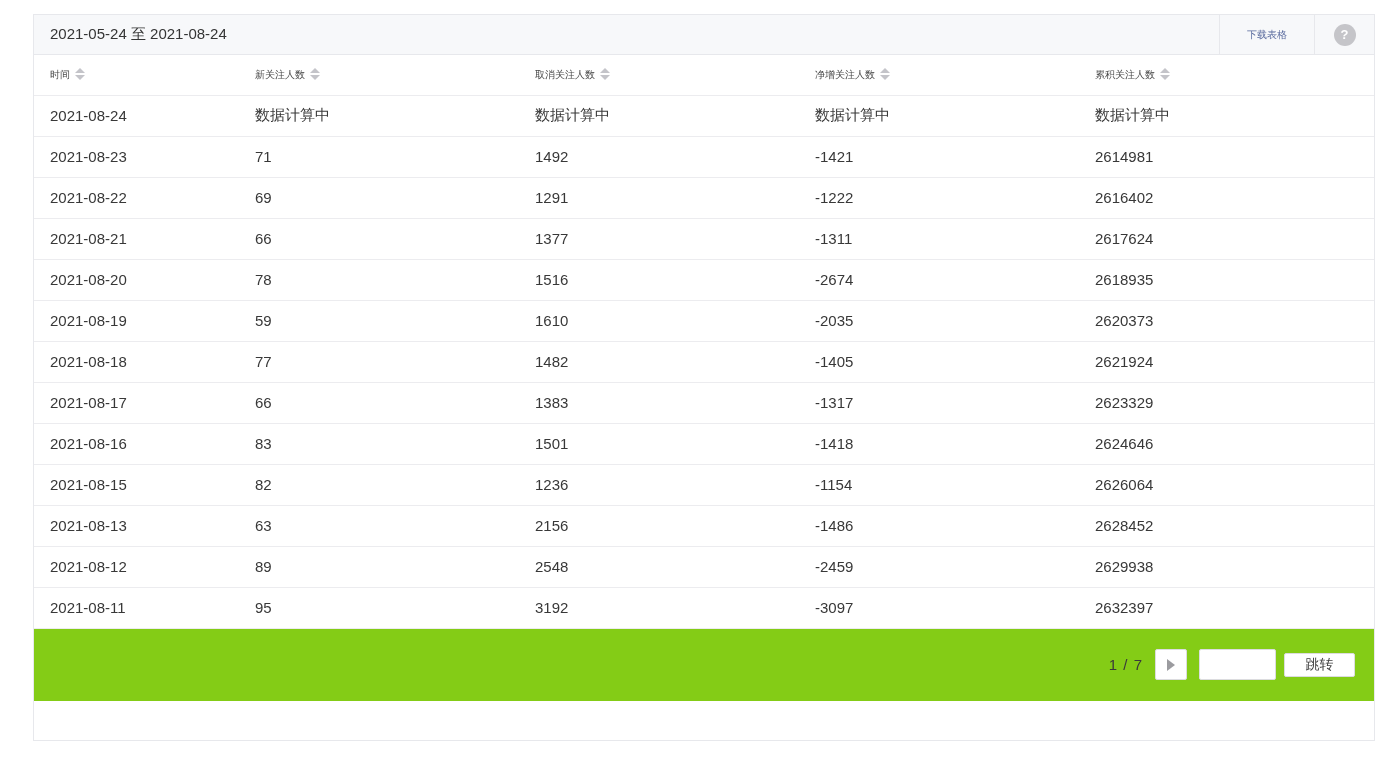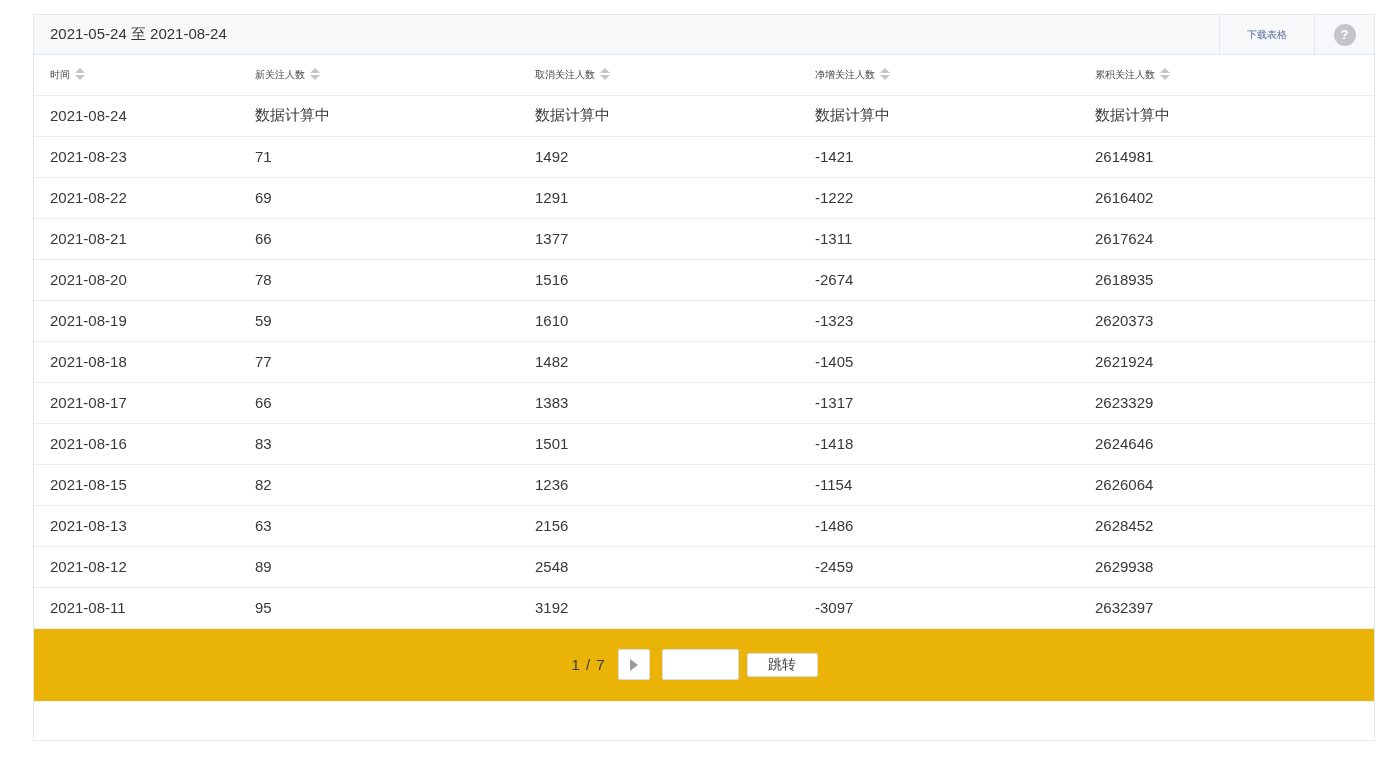--- a/index.html
+++ b/index.html
@@ -92,23 +92,23 @@
     width: 0; height: 0;
     border-left: 5px solid transparent;
     border-right: 5px solid transparent;
     border-top: 5px solid #c4c4c9;
   }
   
   .footer {
     height: 72px;
     display: flex;
     align-items: center;
-    justify-content: center;
+    justify-content: flex-end;
     padding-right: 19px;
-    background: #eab308;
+    background: #84cc16;
   }
   .page-indicator {
     font-size: 15px;
     color: #3a3a3a;
     margin-right: 12px;
     letter-spacing: 1px;
   }
   .next-btn {
     width: 32px; height: 31px;
     border: 1px solid #dcdcdf;
@@ -233,21 +233,21 @@
       <td class="al">2021-08-20</td>
       <td class="ar">78</td>
       <td class="ar">1516</td>
       <td class="ar">-2674</td>
       <td class="ar">2618935</td>
     </tr>
         <tr>
       <td class="al">2021-08-19</td>
       <td class="ar">59</td>
       <td class="ar">1610</td>
-      <td class="ar">-1323</td>
+      <td class="ar">-2035</td>
       <td class="ar">2620373</td>
     </tr>
         <tr>
       <td class="al">2021-08-18</td>
       <td class="ar">77</td>
       <td class="ar">1482</td>
       <td class="ar">-1405</td>
       <td class="ar">2621924</td>
     </tr>
         <tr>

